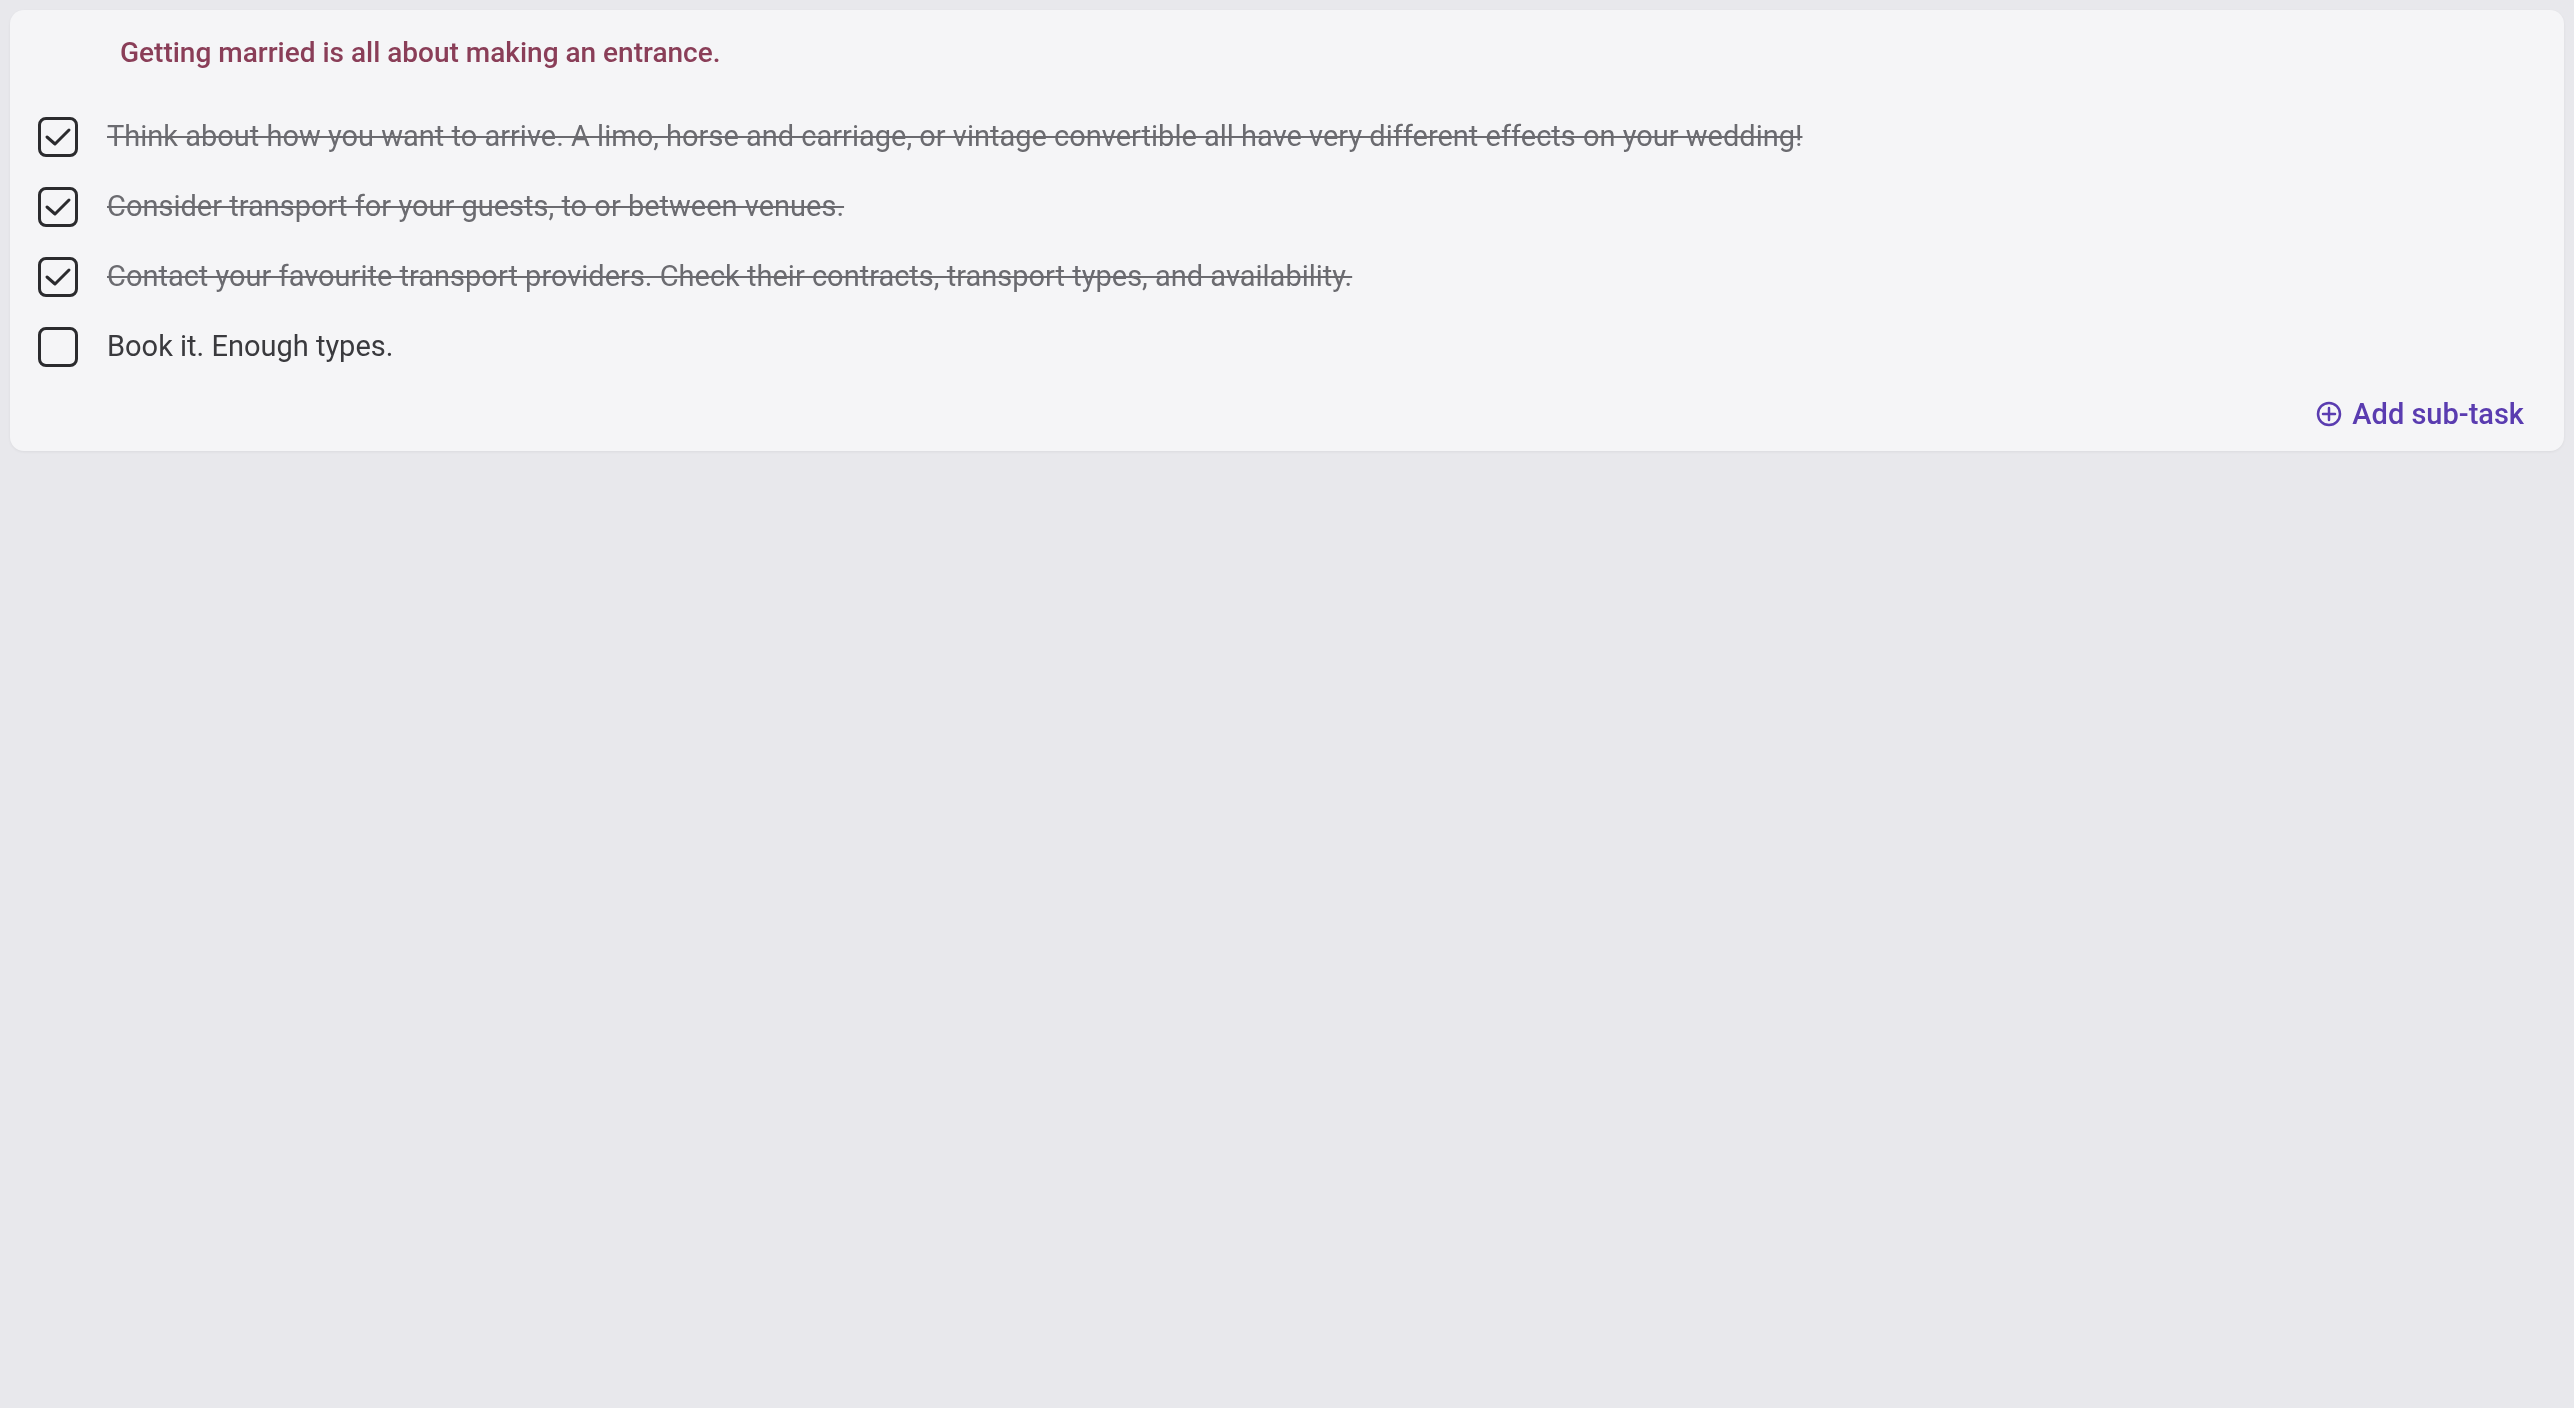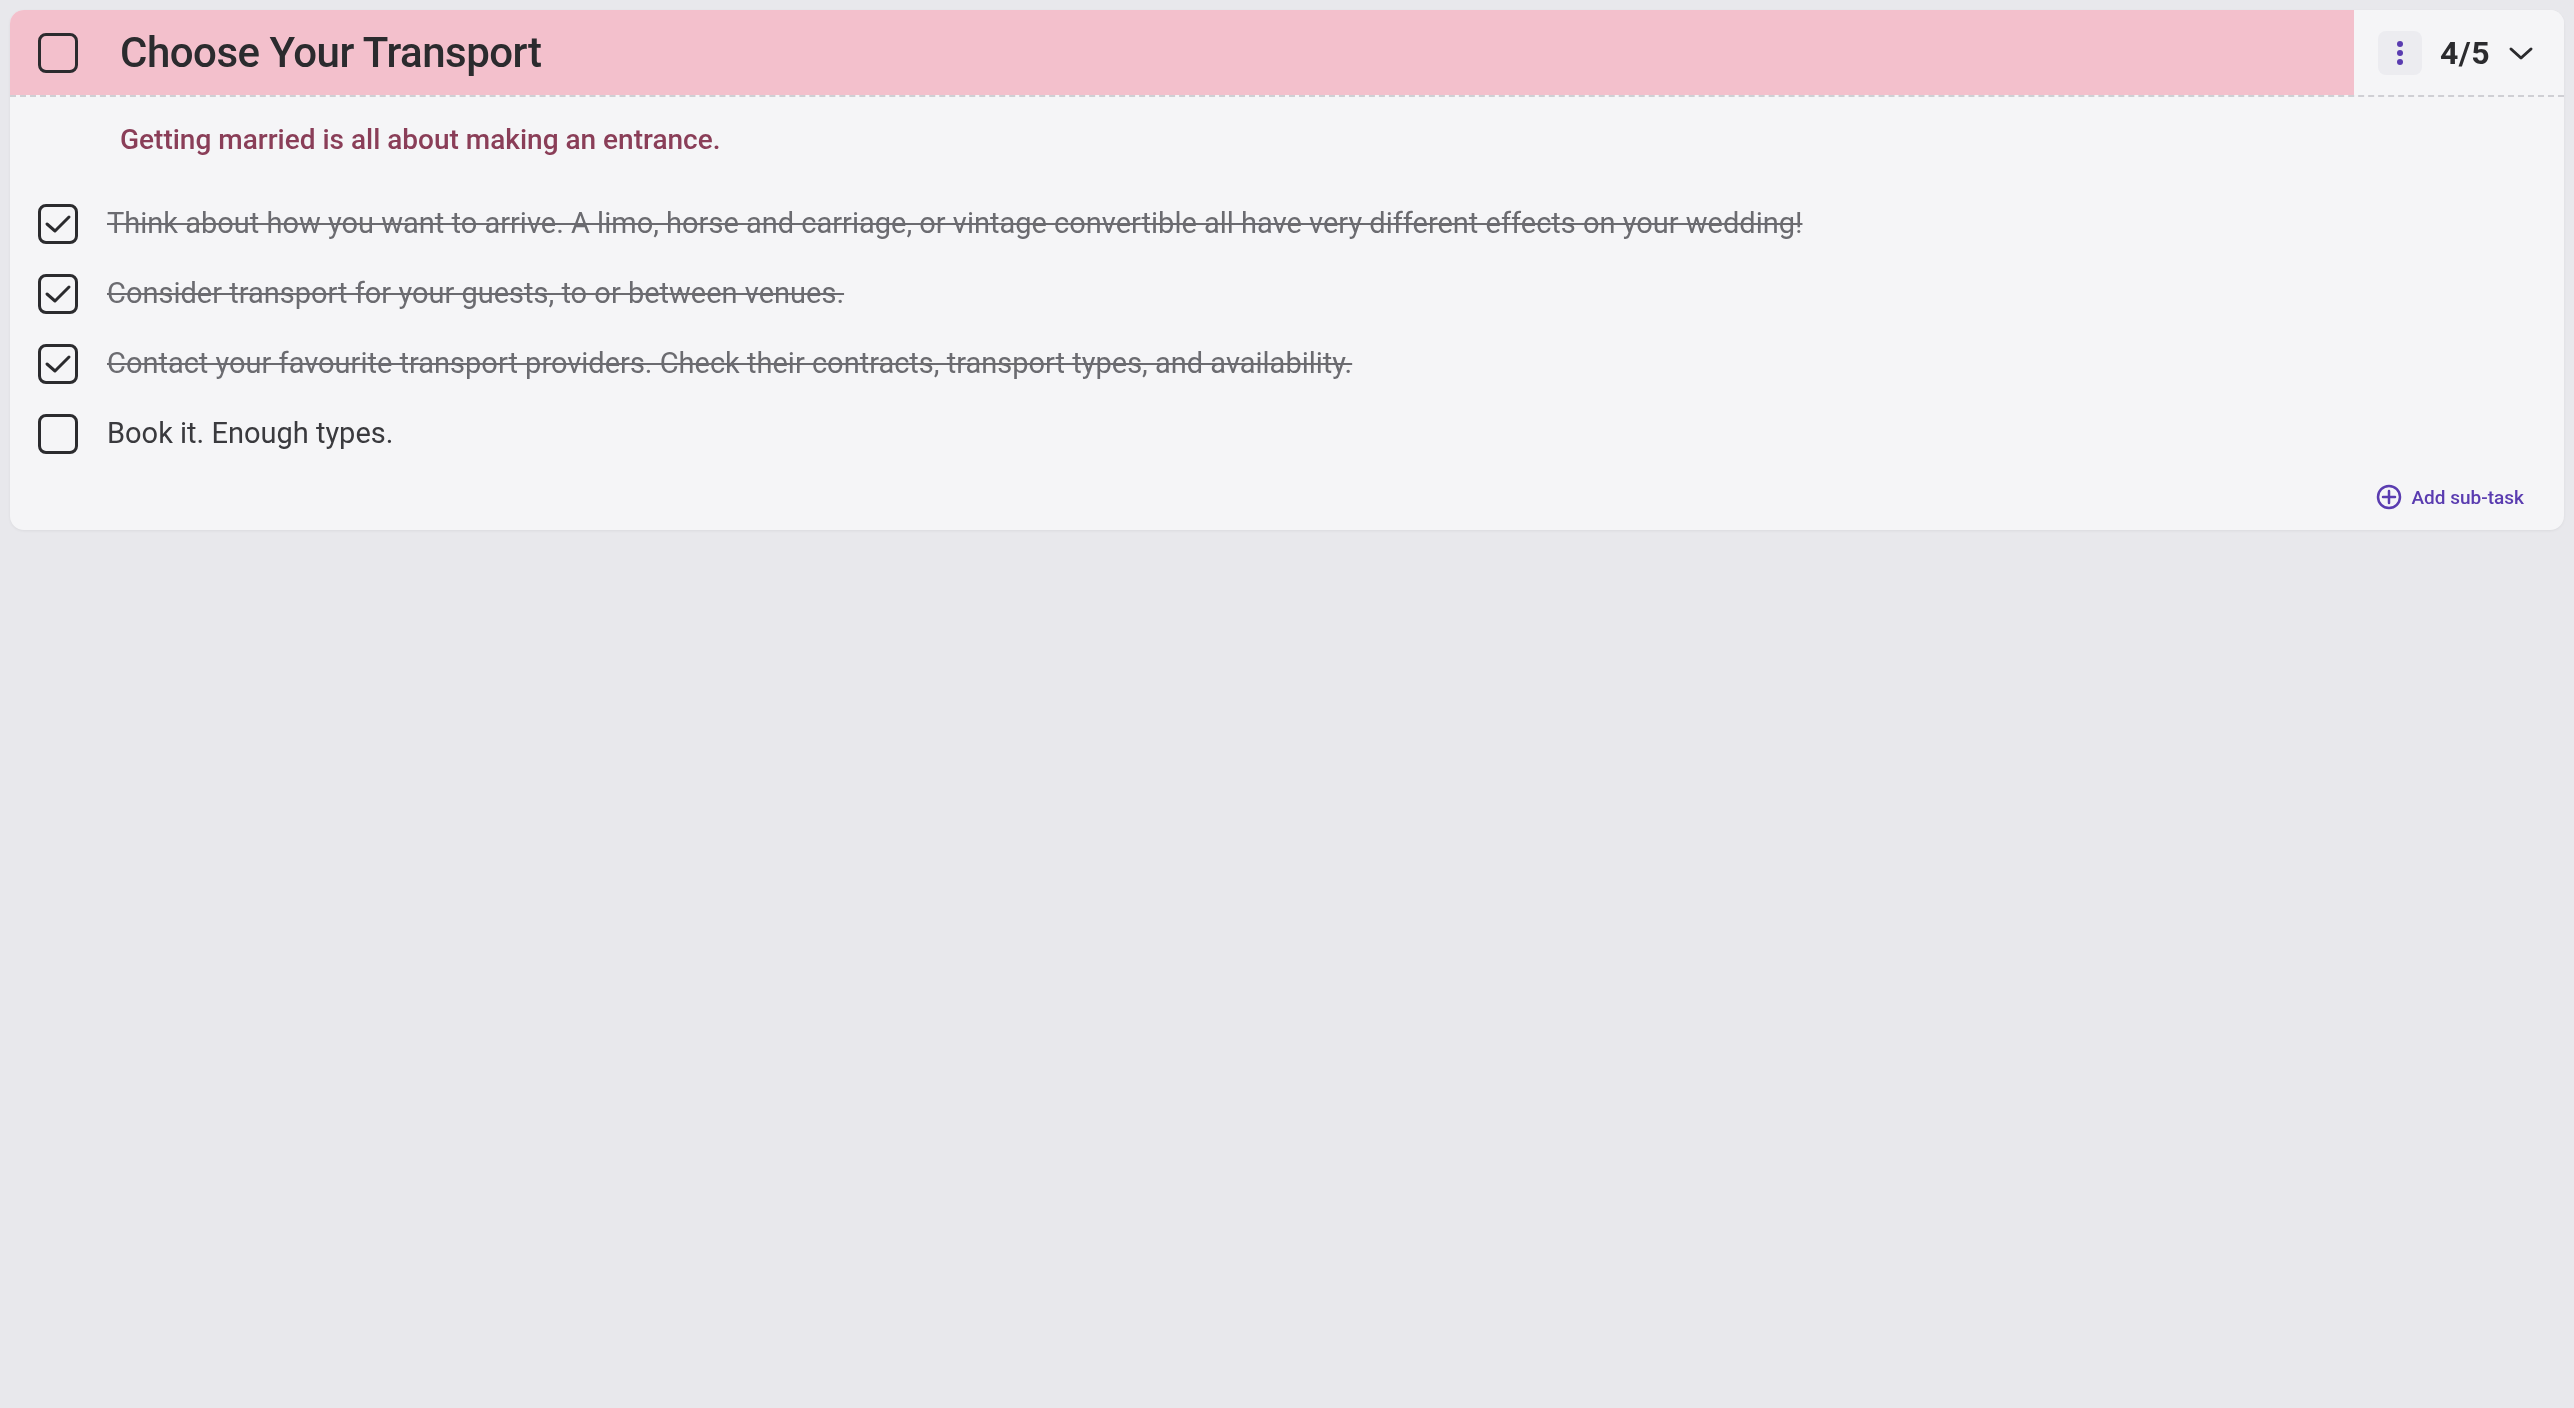--- a/index.html
+++ b/index.html
@@ -120,50 +120,29 @@
     .add-subtask {
       display: flex;
       align-items: center;
       justify-content: flex-end;
       gap: 10px;
       margin-top: 30px;
       padding-right: 4px;
       cursor: pointer;
     }
     .add-subtask-label {
-      font-size: 19px;
+      font-size: 29px;
       font-weight: 500;
       color: #5a3cb0;
     }
   </style>
 </head>
 <body>
 
 <div class="card">
-  <div class="dashed-border">
-    <div class="header">
-      <div class="header-main">
-        <div class="main-checkbox"></div>
-        <div class="task-title">Choose Your Transport</div>
-      </div>
-      <div class="header-aside">
-        <div class="more-button">
-          <svg width="8" height="26" viewBox="0 0 8 26">
-            <circle cx="4" cy="4" r="3" fill="#5a3cb0"></circle>
-            <circle cx="4" cy="13" r="3" fill="#5a3cb0"></circle>
-            <circle cx="4" cy="22" r="3" fill="#5a3cb0"></circle>
-          </svg>
-        </div>
-        <div class="progress-text">4/5</div>
-        <svg width="26" height="16" viewBox="0 0 26 16" style="cursor:pointer">
-          <path d="M3 4 L13 13 L23 4" stroke="#2b2b2e" stroke-width="3" fill="none" stroke-linecap="round" stroke-linejoin="round"></path>
-        </svg>
-      </div>
-    </div>
-  </div>
 
   <div class="body">
     <div class="description">Getting married is all about making an entrance.</div>
 
     <div class="subtask-list">
       <div class="subtask-row">
         <div class="subtask-checkbox">
           <svg width="28" height="22" viewBox="0 0 28 22">
               <path d="M3 11 L11 18 L25 4" stroke="#2b2b2e" stroke-width="3" fill="none" stroke-linecap="round" stroke-linejoin="round"></path>
             </svg>

